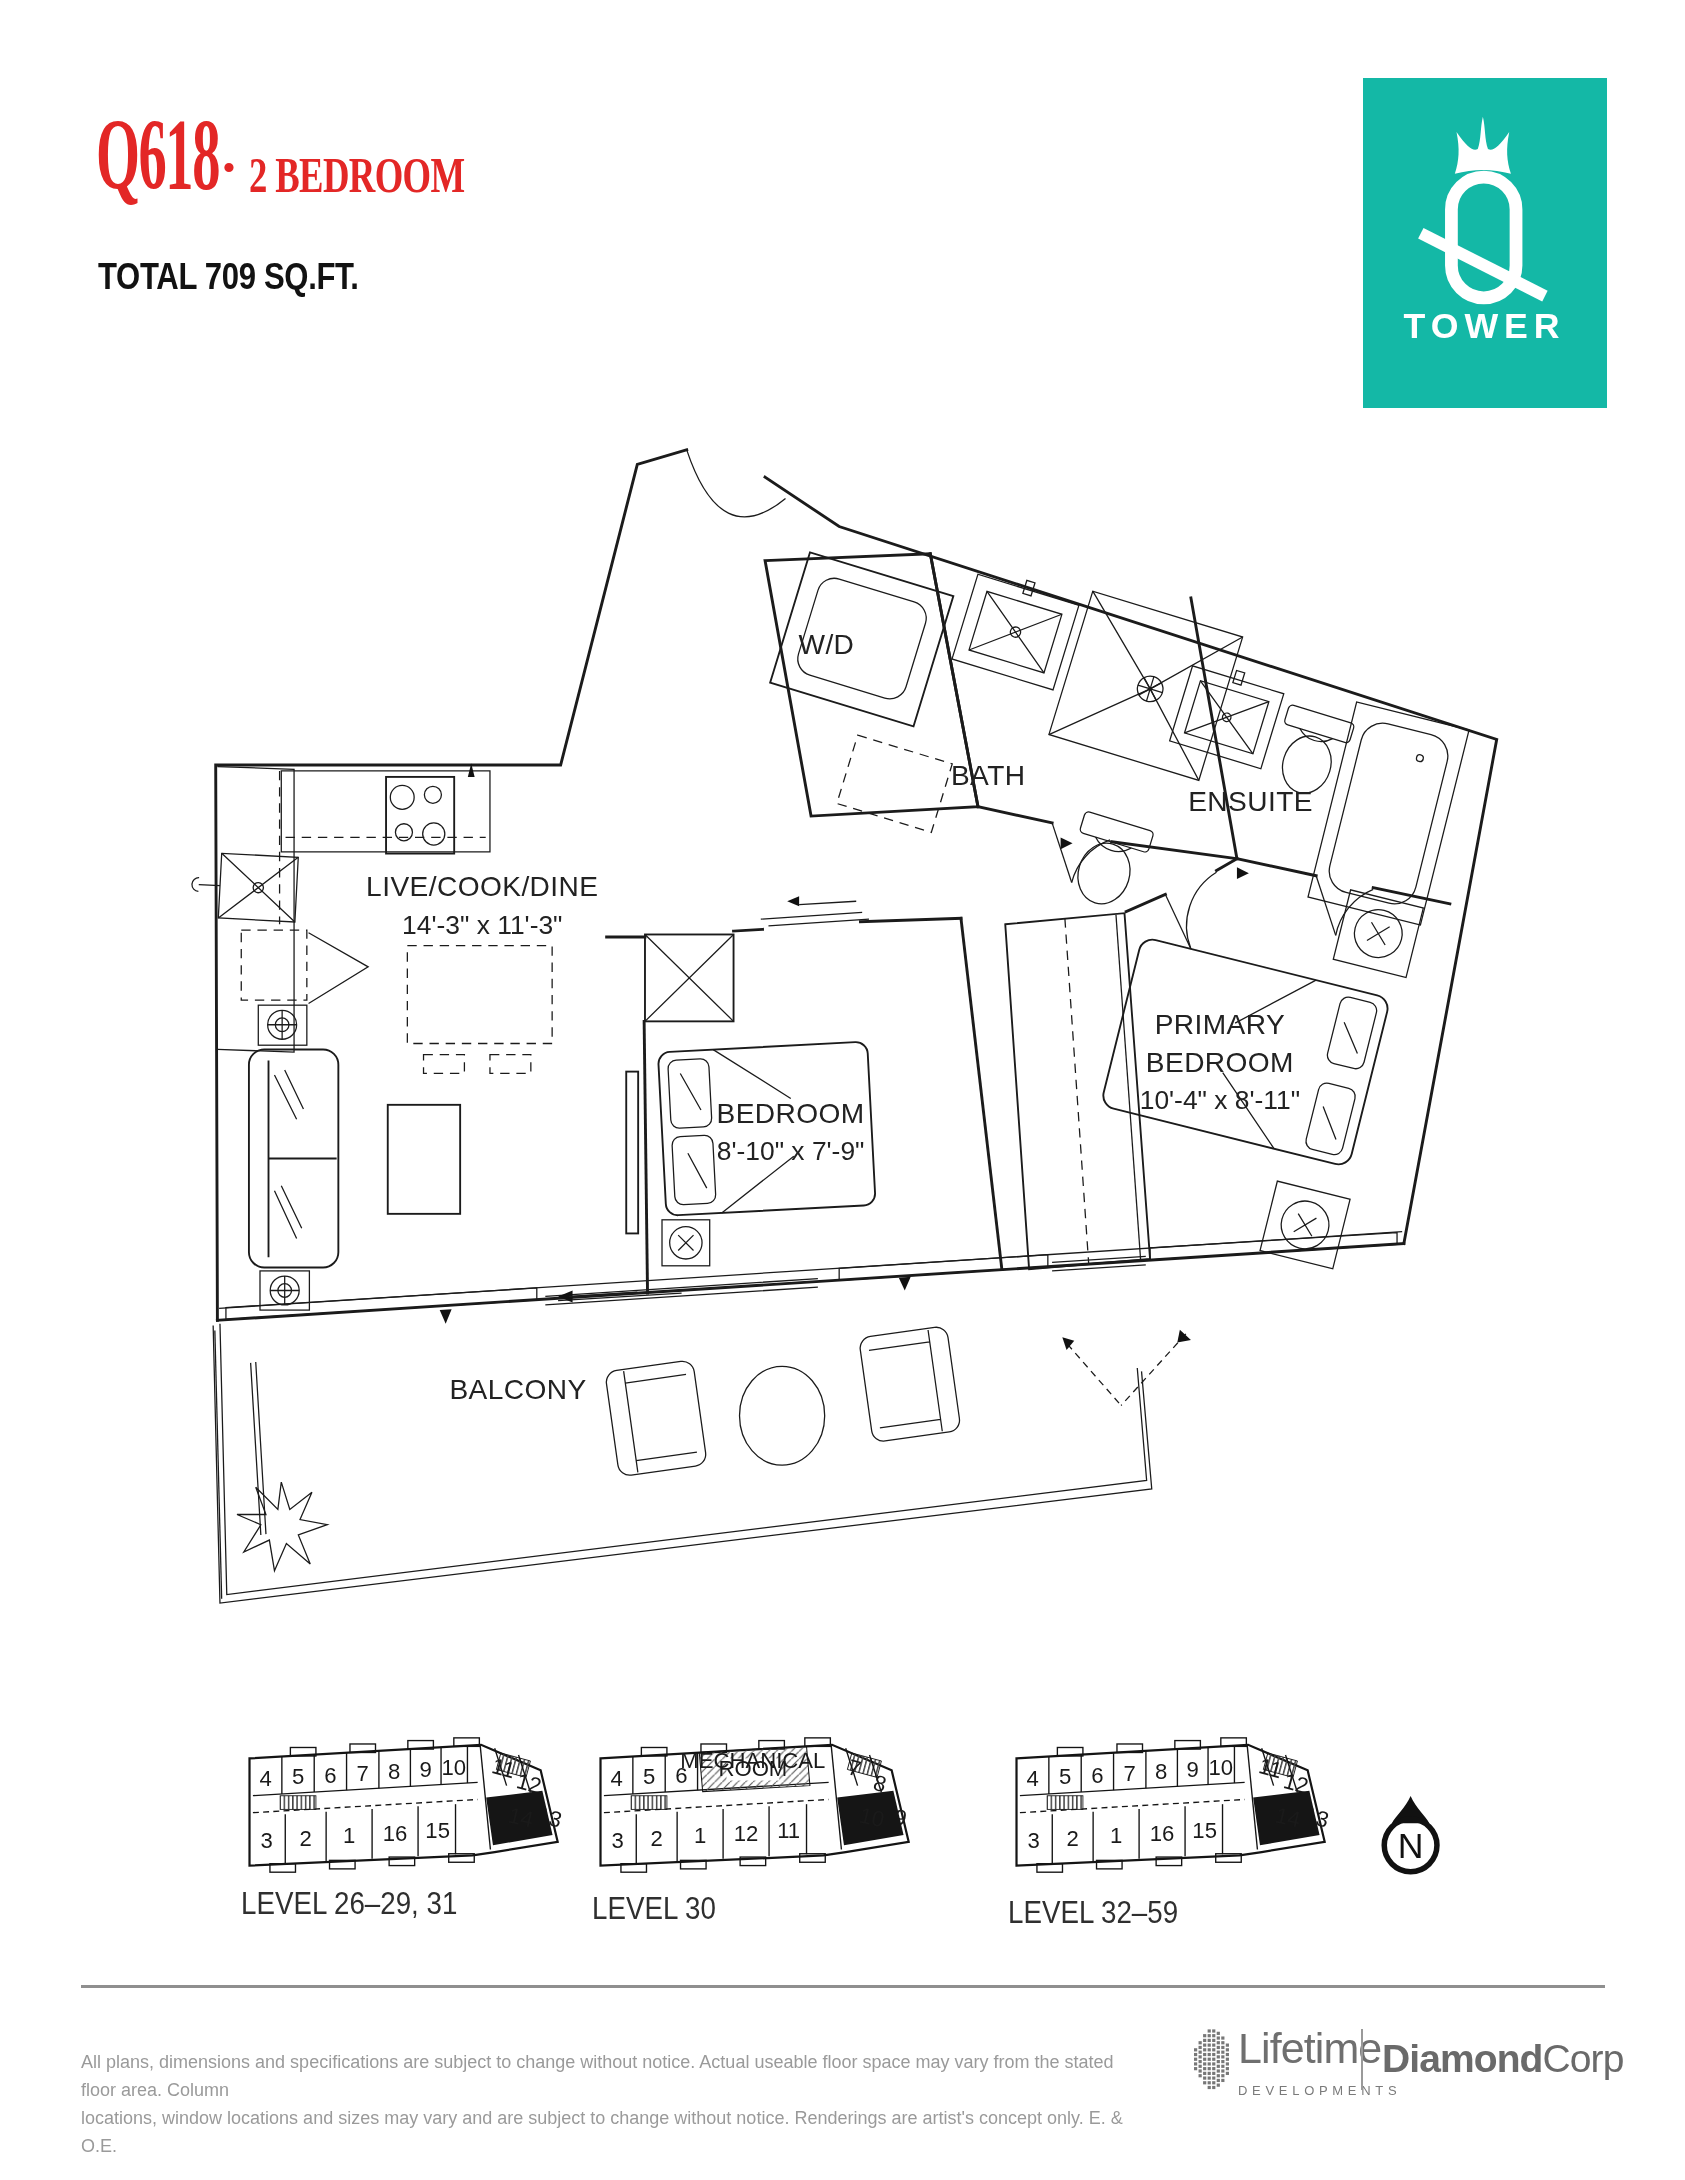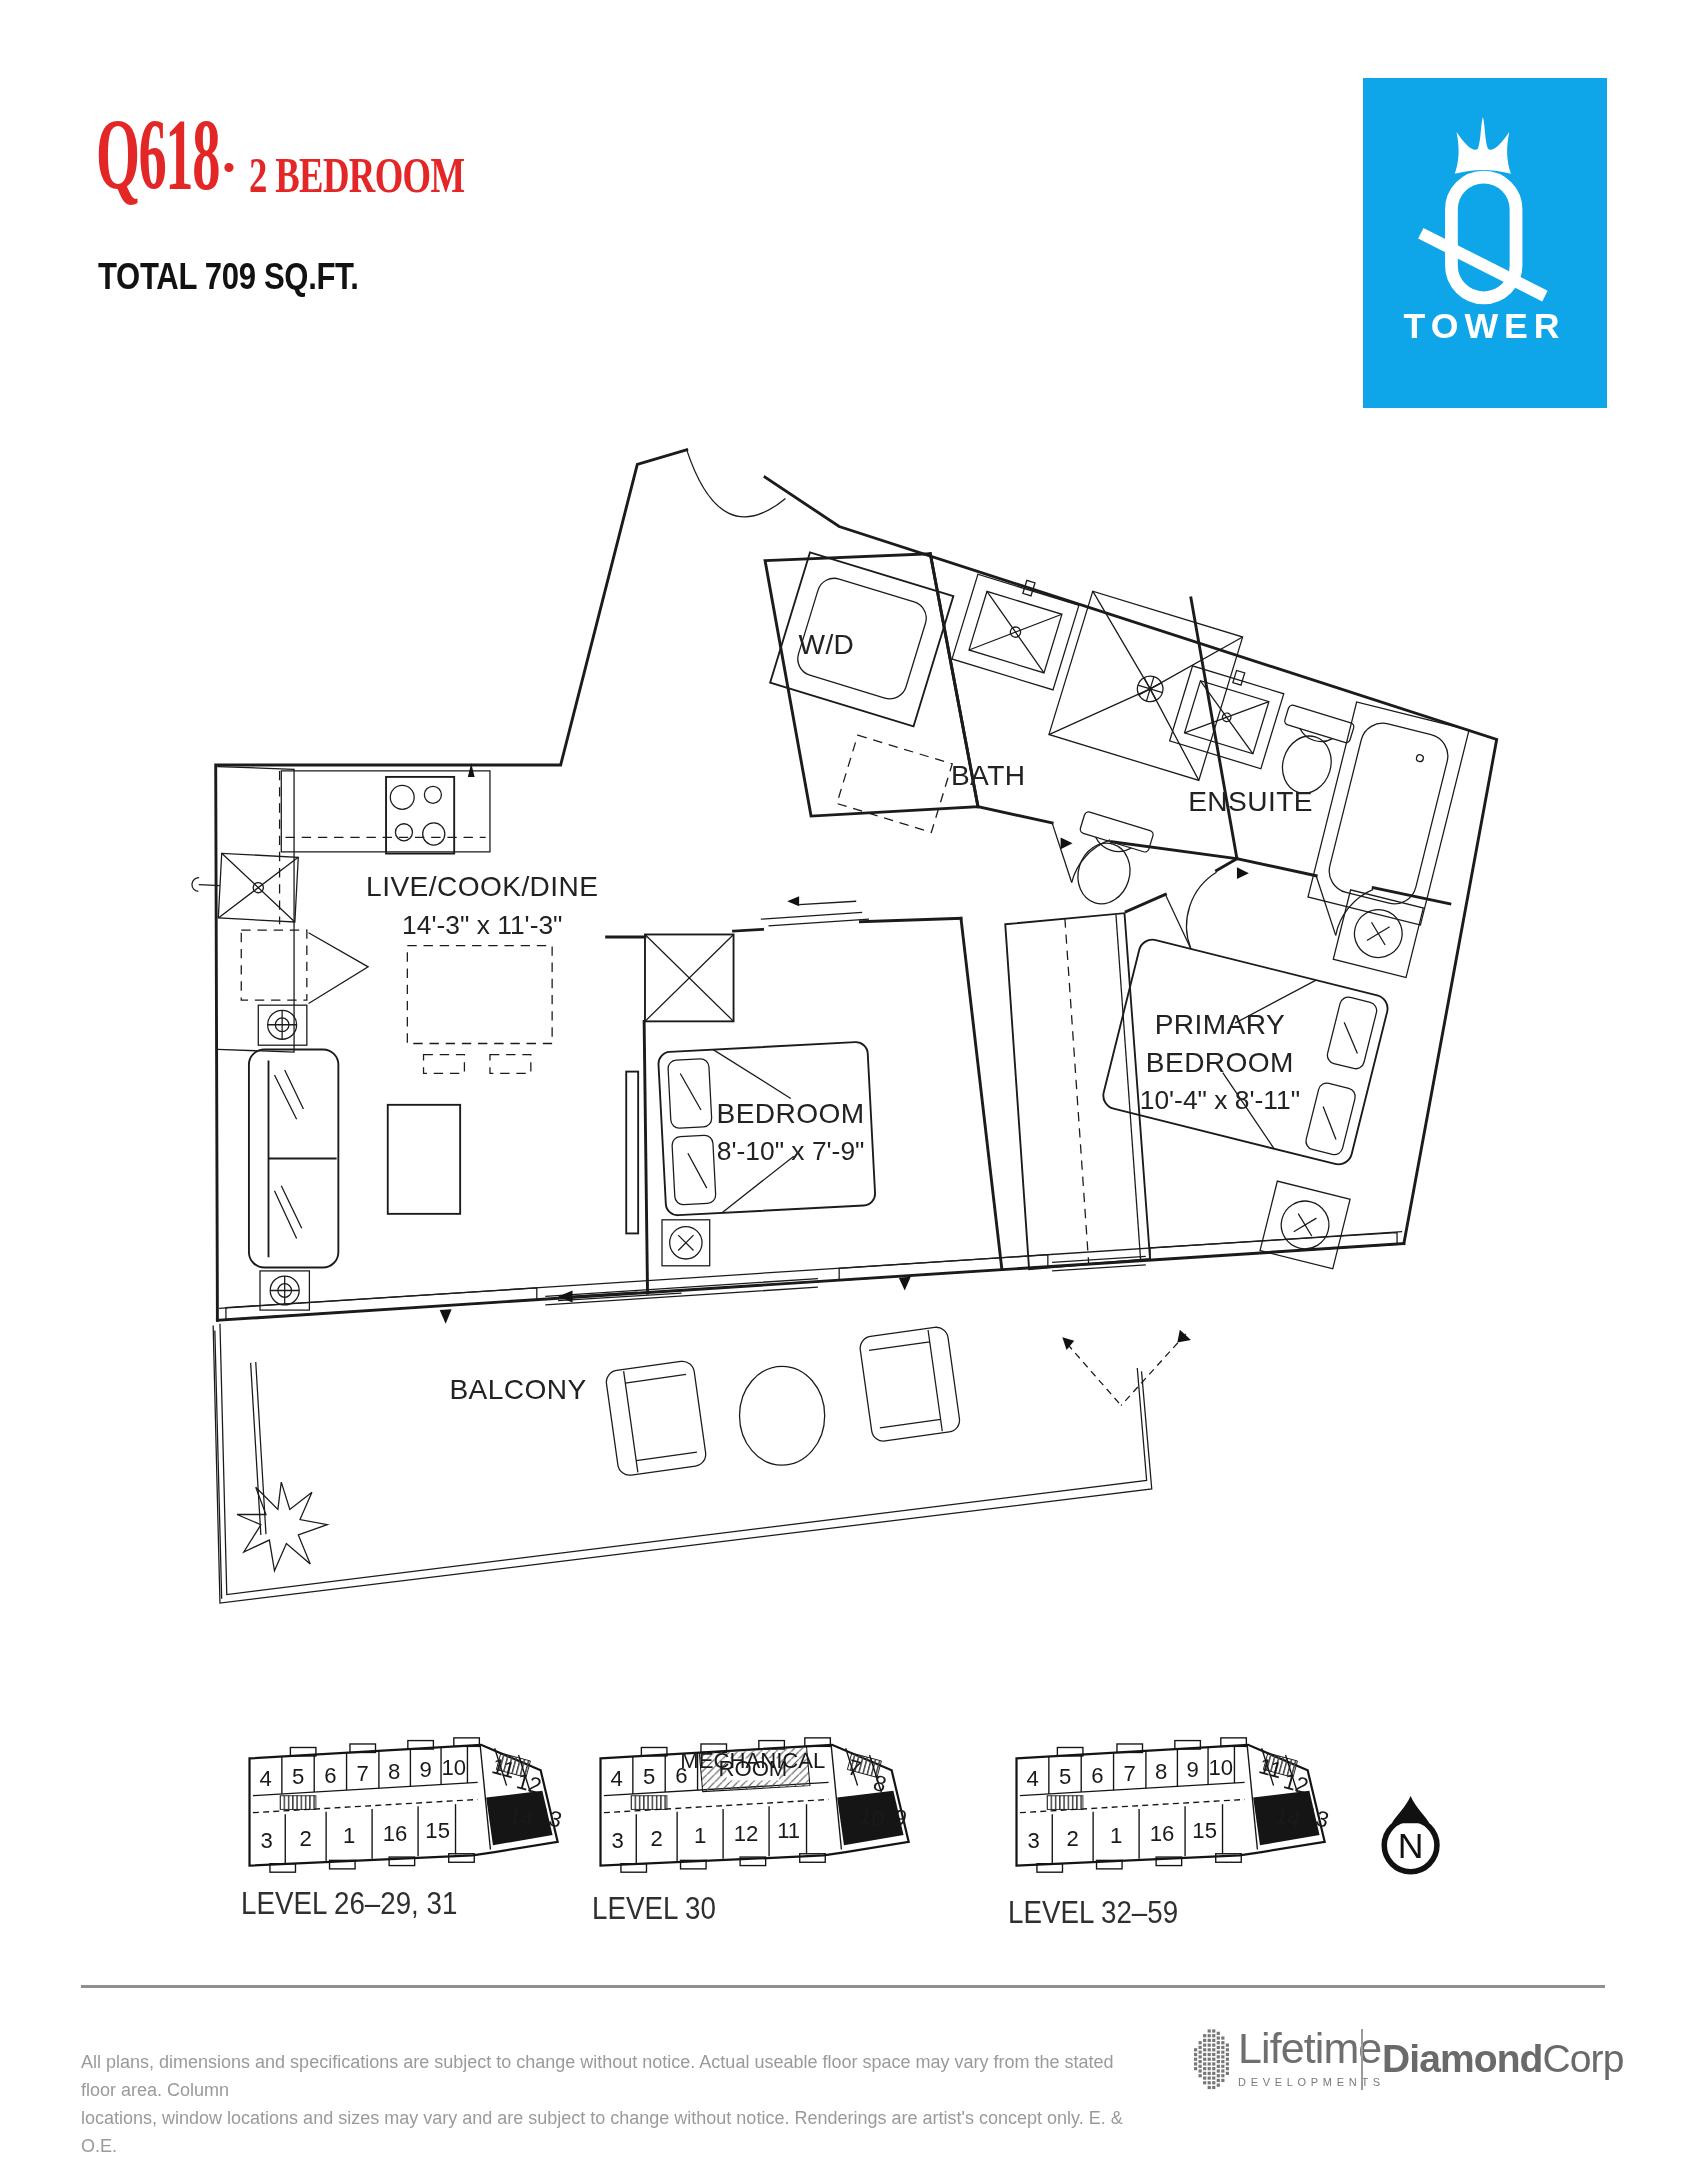--- a/index.html
+++ b/index.html
@@ -38,21 +38,21 @@
   .kp-label{font-size:31.5px;color:#2f2f2f;display:inline-block;
             transform:scaleX(.88);transform-origin:left top;letter-spacing:0}
   .kpw{fill:#fff;stroke:#141414;stroke-width:2.6}
   .kpw1{fill:none;stroke:#141414;stroke-width:1.6}
   .kpnum{font-size:26px;fill:#1a1a1a;text-anchor:middle}
 
   
   .rule{left:81px;top:1985px;width:1524px;height:2.6px;background:#8f8f8f}
   .disclaimer{left:81px;top:2049px;width:1048px;font-size:18px;line-height:1.55;color:#9a9a9a}
   .lt-name{font-size:43px;color:#6f6f6f;font-weight:400;line-height:1;letter-spacing:-0.9px}
-  .lt-sub{font-size:11px;color:#7a7a7a;letter-spacing:4.7px;margin-top:6px}
+  .lt-sub{font-size:13px;color:#7a7a7a;letter-spacing:4.7px;margin-top:13px}
   .dc-name{font-size:39px;color:#6a6a6a;line-height:1;letter-spacing:-0.9px}
   .dc-name b{font-weight:700}
   .logo-divider{left:1361px;top:2029px;width:1.7px;height:61px;background:#9a9a9a}
 </style>
 </head>
 <body>
 
 <div class="abs" style="left:0;top:0;width:1652px;height:426px">
   <div class="abs" style="left:96px;top:105px">
     <span class="unit-code">Q618</span>
@@ -60,21 +60,21 @@
   <div class="abs unit-sep" style="left:223px;top:150px">
     <span>•</span>
   </div>
   <div class="abs" style="left:249px;top:150px">
     <span class="unit-type">2 BEDROOM</span>
   </div>
   <div class="abs" style="left:98px;top:258px">
     <span class="total-line">TOTAL 709 SQ.FT.</span>
   </div>
 
-  <div class="abs qlogo" style="background:#0ea5e9">
+  <div class="abs qlogo" style="background:#14b8a6">
     <svg width="244" height="330" viewBox="0 0 287 387">
       <path fill="#ffffff" d="M108,112 C113,97 114,83 110,63 C123,82 130,86 135,83 C139,72 138,57 141,45
            C144,57 143,72 147,83 C152,86 159,82 172,63 C168,83 169,97 174,112
            C152,106 130,106 108,112 Z"></path>
       <rect x="104" y="116" width="76" height="142" rx="38" fill="none" stroke="#ffffff" stroke-width="15"></rect>
       <line x1="68" y1="182" x2="214" y2="256" stroke="#ffffff" stroke-width="14"></line>
       <text x="143" y="305" text-anchor="middle" fill="#ffffff" font-size="42" font-weight="700" letter-spacing="7">TOWER</text>
     </svg>
   </div>
 </div>

